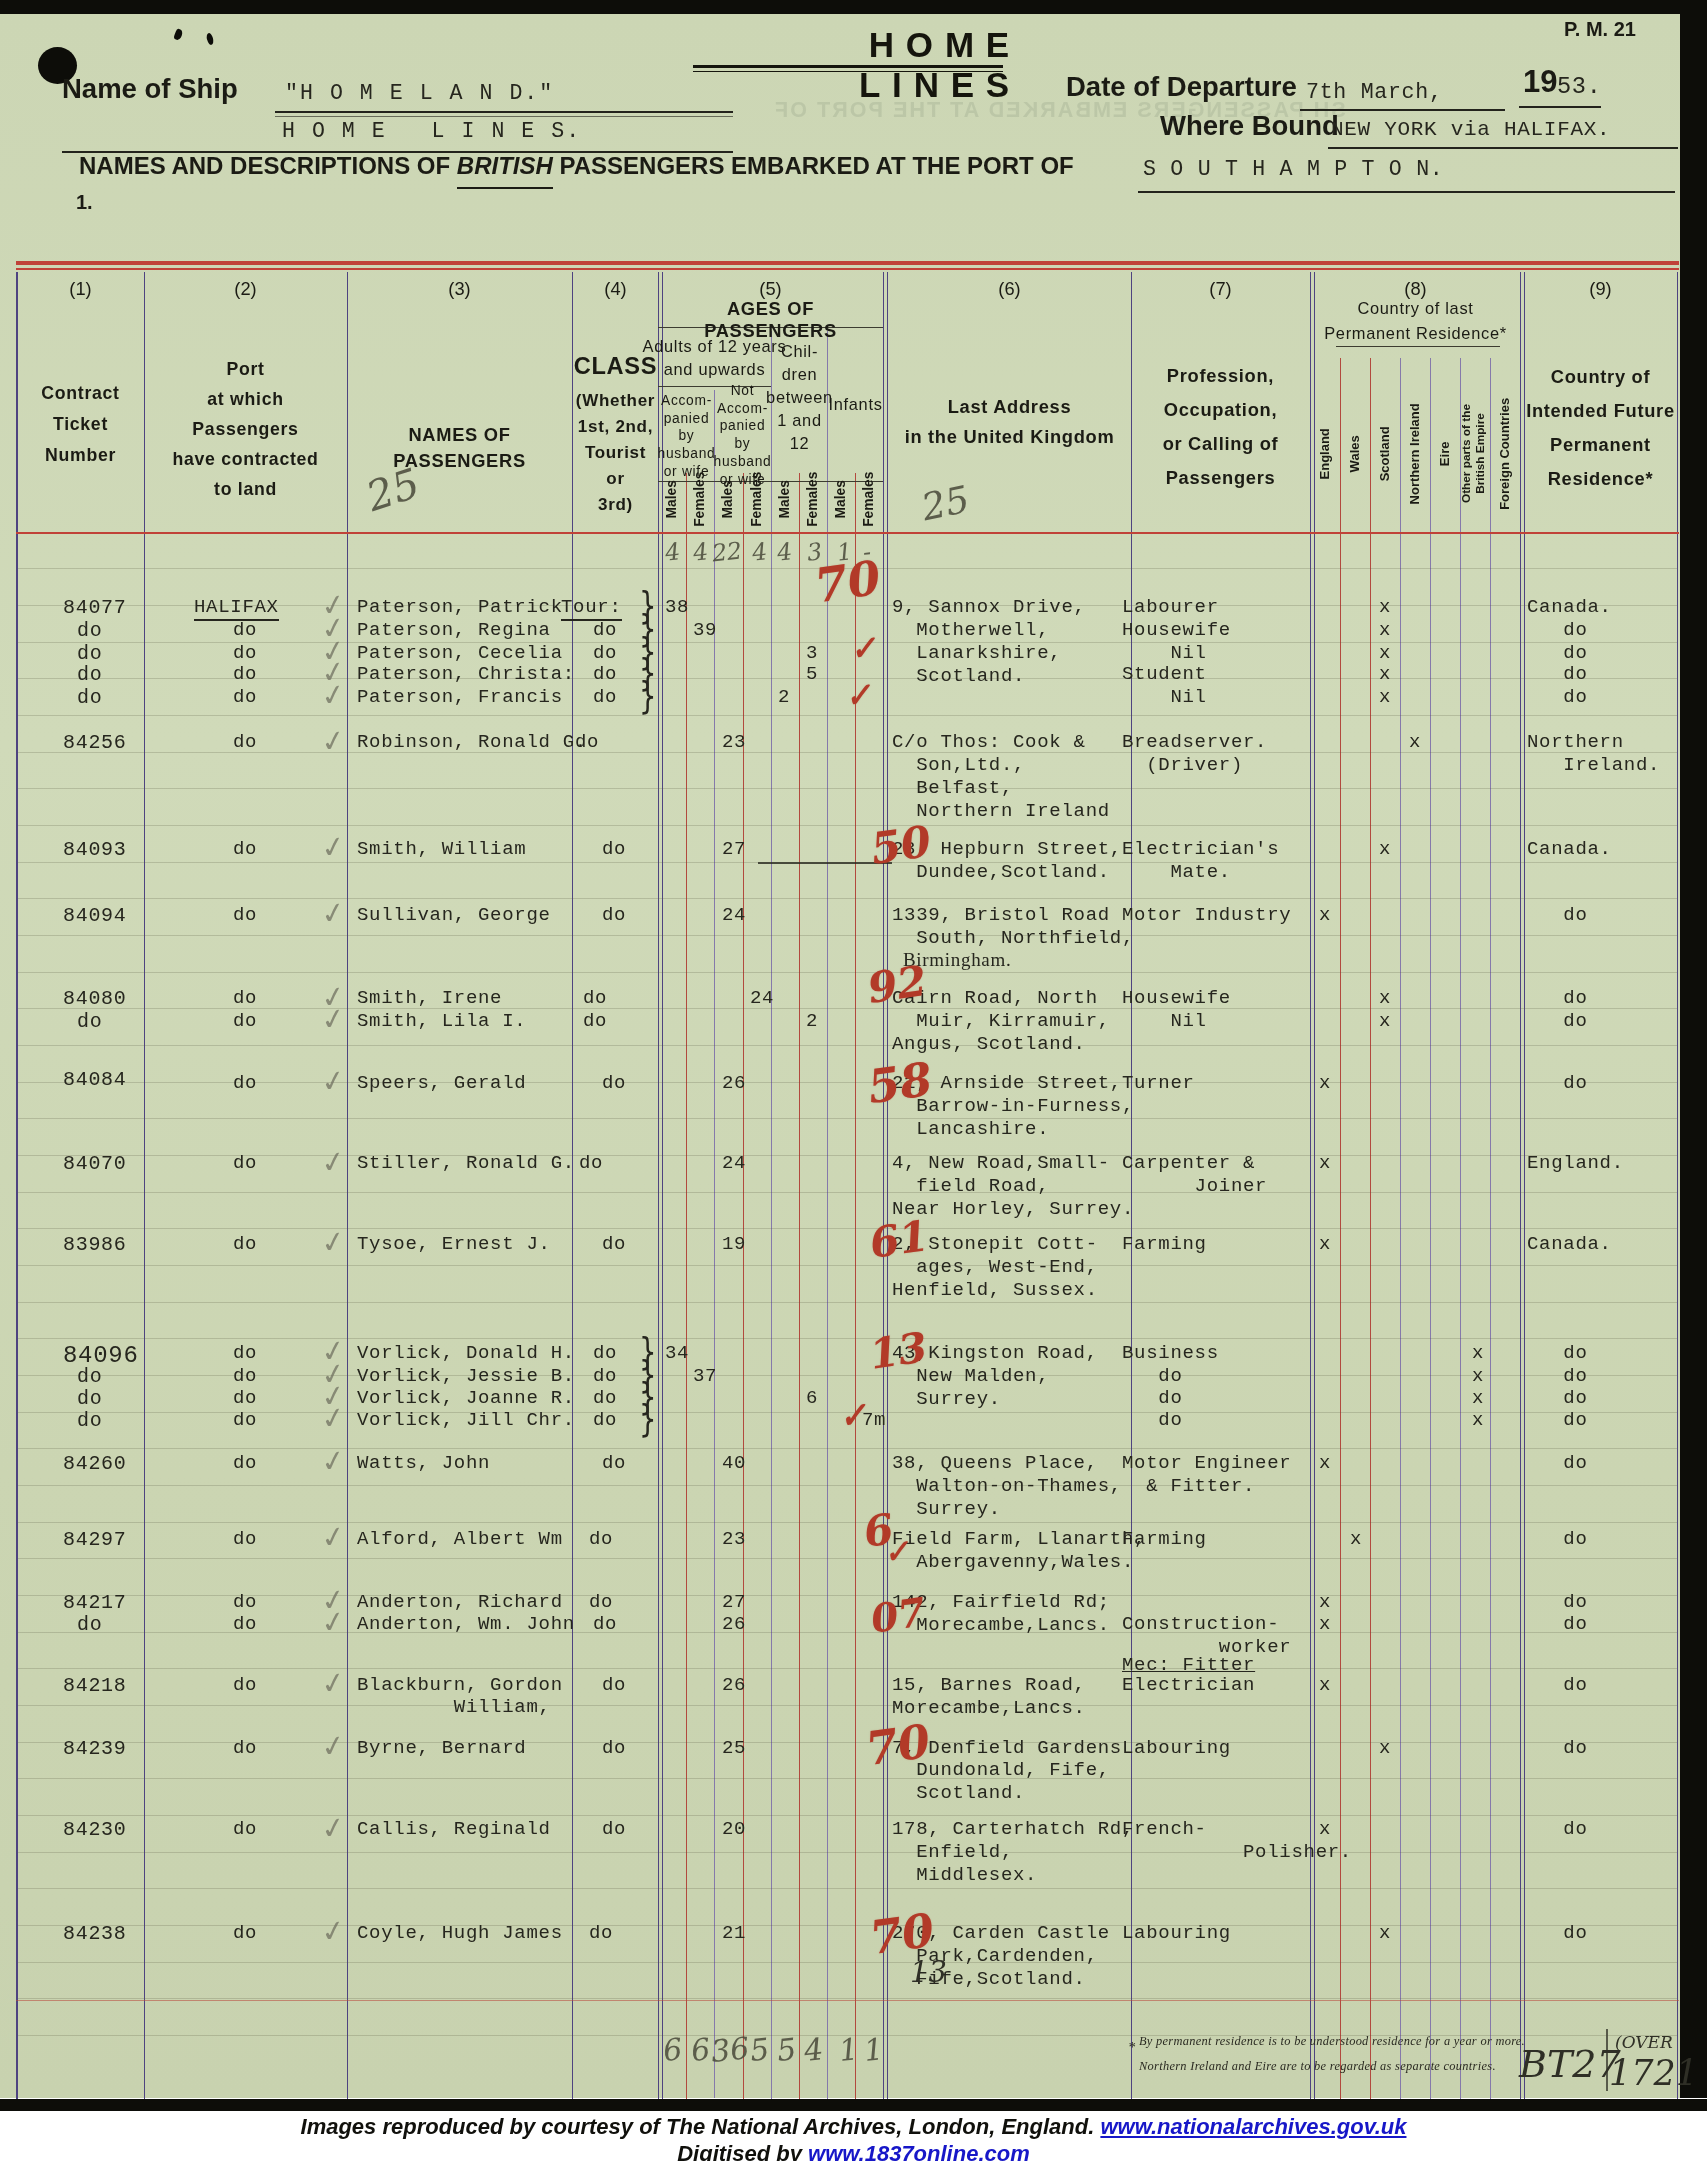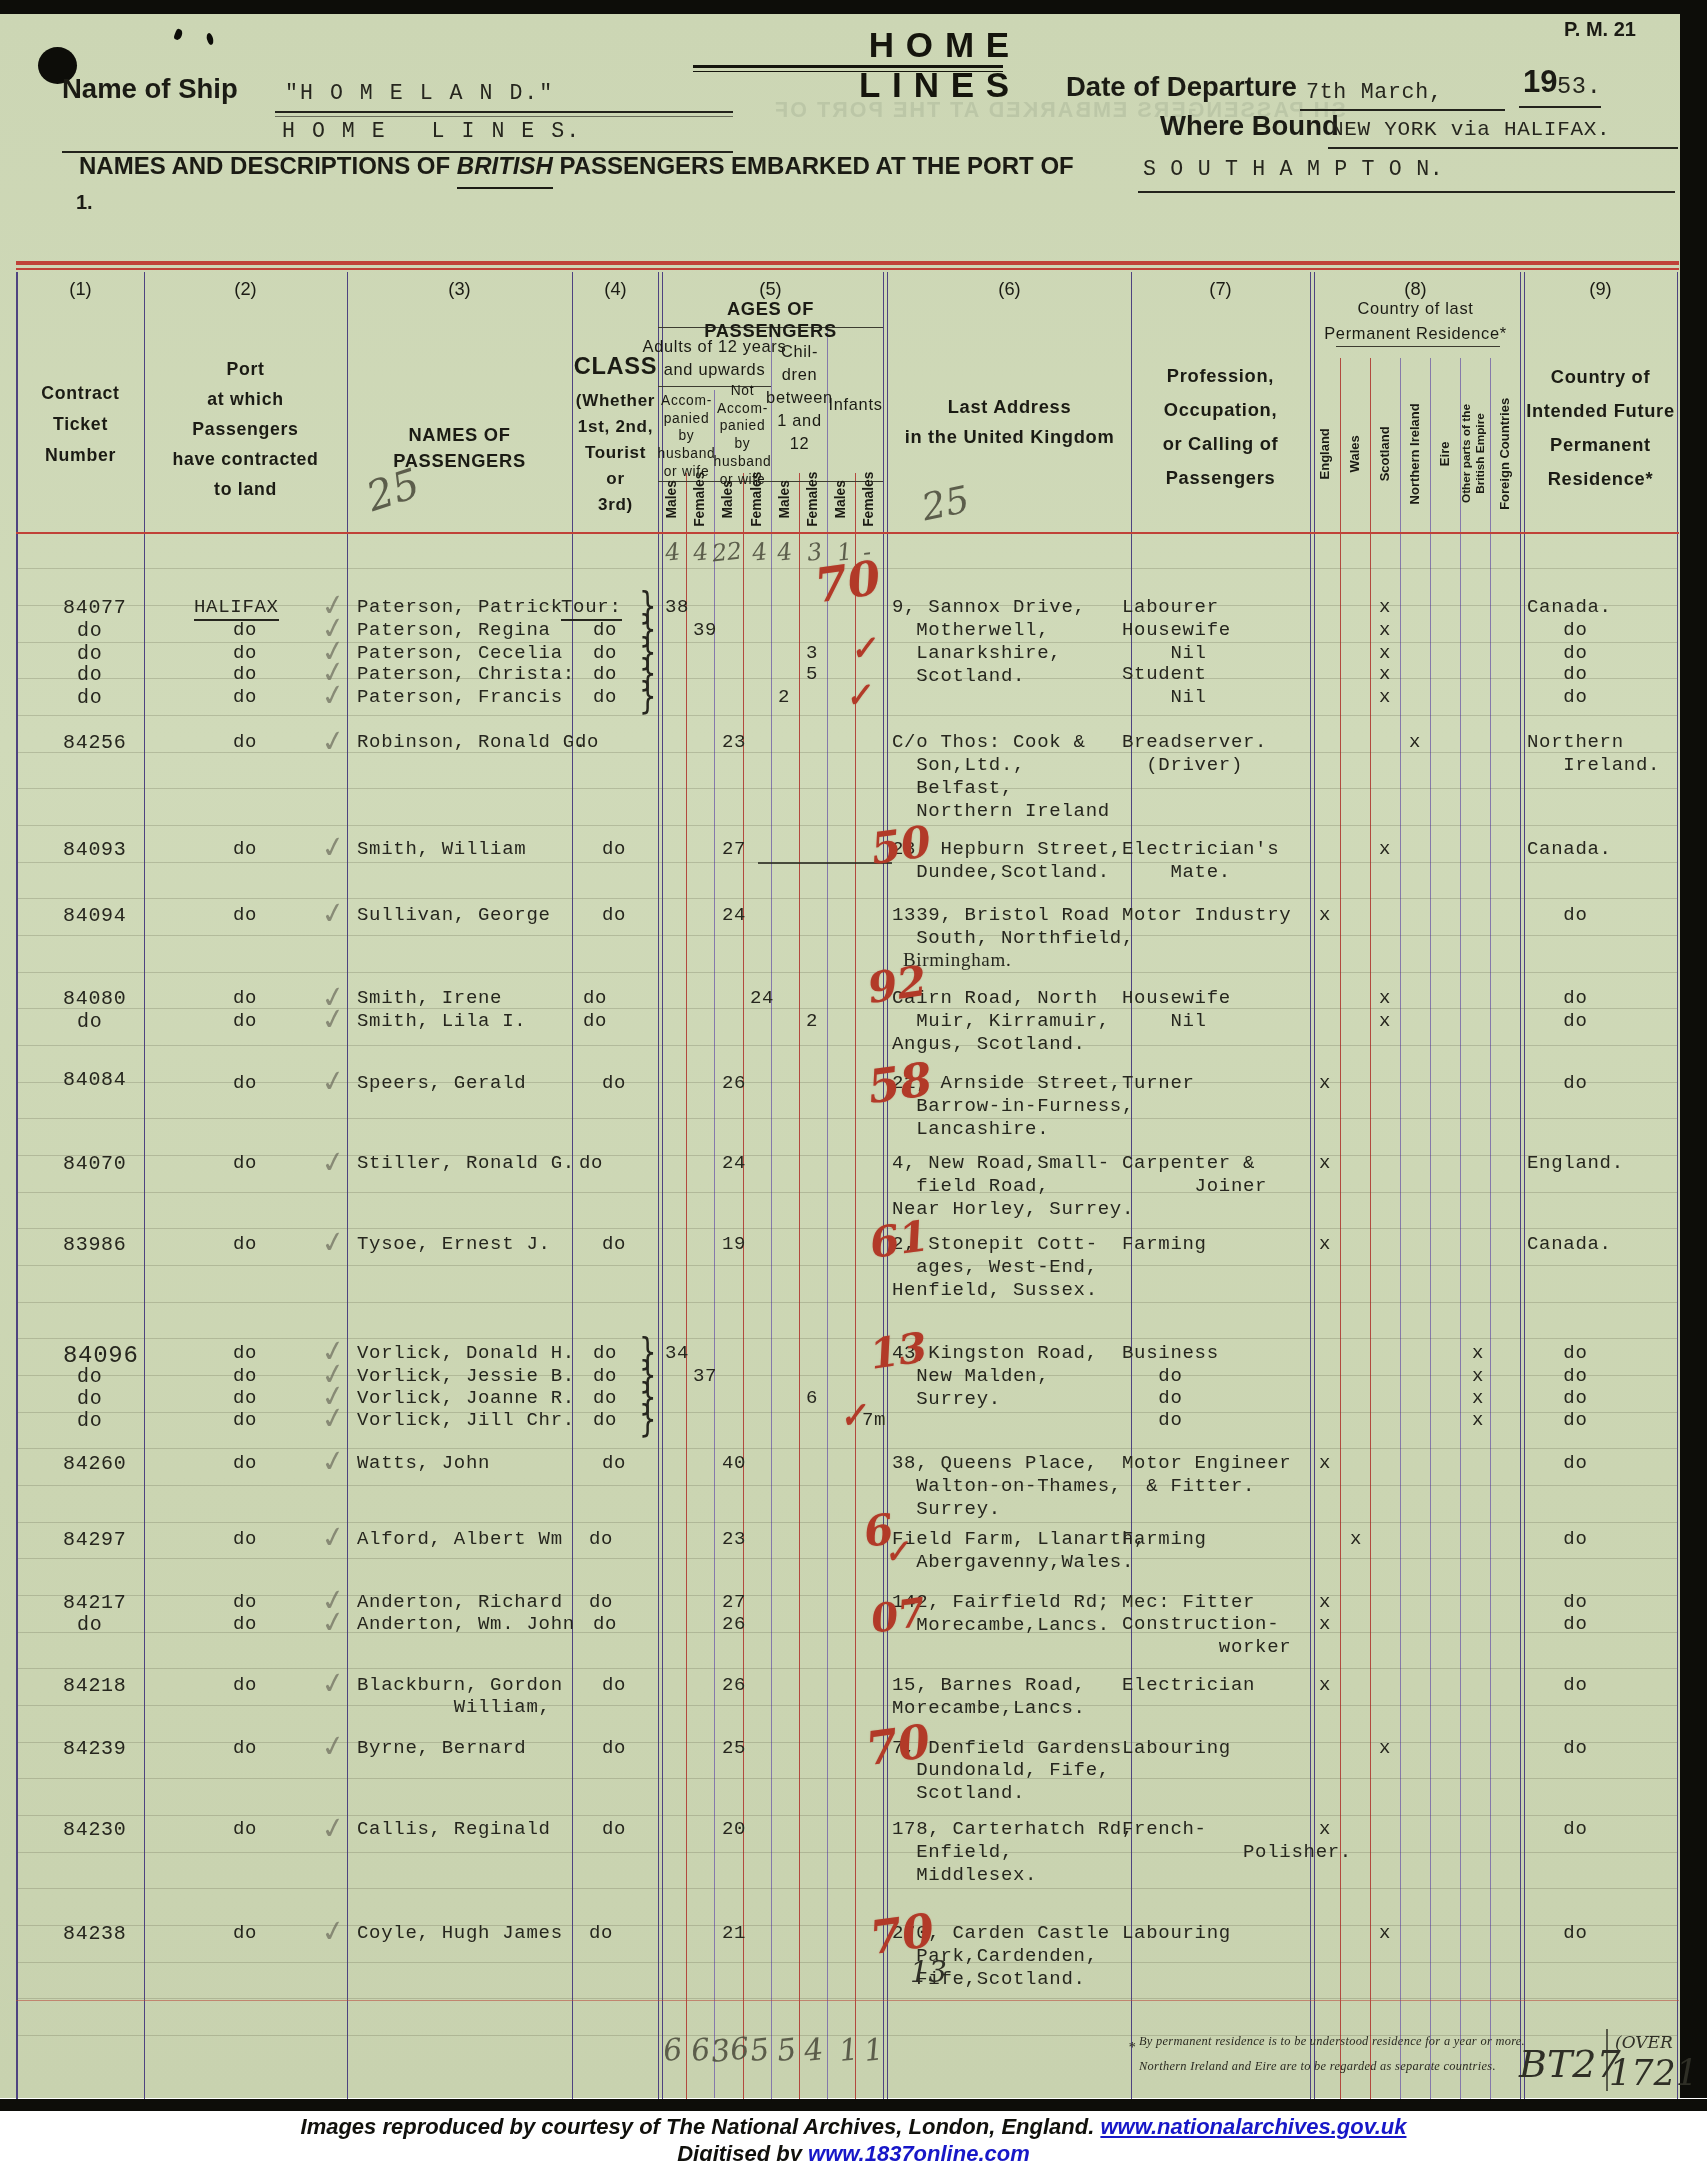--- a/index.html
+++ b/index.html
@@ -454,21 +454,21 @@
       <div class="t" style="left: 1350px; top: 1528px;">x</div>
       <div class="t" style="left: 1527px; top: 1528px;">   do</div>
       <div class="t" style="left: 63px; top: 1591px; font-size: 20px;">84217</div>
       <div class="t" style="left: 233px; top: 1591px;">do</div>
       <div class="check" style="left: 321px; top: 1583px;">✓</div>
       <div class="t" style="left: 357px; top: 1591px;">Anderton, Richard</div>
       <div class="t" style="left: 589px; top: 1591px;">do</div>
       <div class="t" style="left: 722px; top: 1591px;">27</div>
       <div class="t" style="left: 892px; top: 1591px;">142, Fairfield Rd;</div>
       <div class="t" style="left: 892px; top: 1614px;">  Morecambe,Lancs.</div>
-      <div class="t" style="left: 1122px; top: 1591px;">Mec: Fitter</div>
+      <div class="t" style="left: 1122px; top: 1654px; text-decoration: underline;">Mec: Fitter</div>
       <div class="t" style="left: 1319px; top: 1591px;">x</div>
       <div class="t" style="left: 1527px; top: 1591px;">   do</div>
       <div class="t" style="left: 77px; top: 1613px; font-size: 20px;">do</div>
       <div class="t" style="left: 233px; top: 1613px;">do</div>
       <div class="check" style="left: 321px; top: 1605px;">✓</div>
       <div class="t" style="left: 357px; top: 1613px;">Anderton, Wm. John</div>
       <div class="t" style="left: 593px; top: 1613px;">do</div>
       <div class="t" style="left: 722px; top: 1613px;">26</div>
       <div class="t" style="left: 1122px; top: 1613px;">Construction-</div>
       <div class="t" style="left: 1122px; top: 1636px;">        worker</div>

